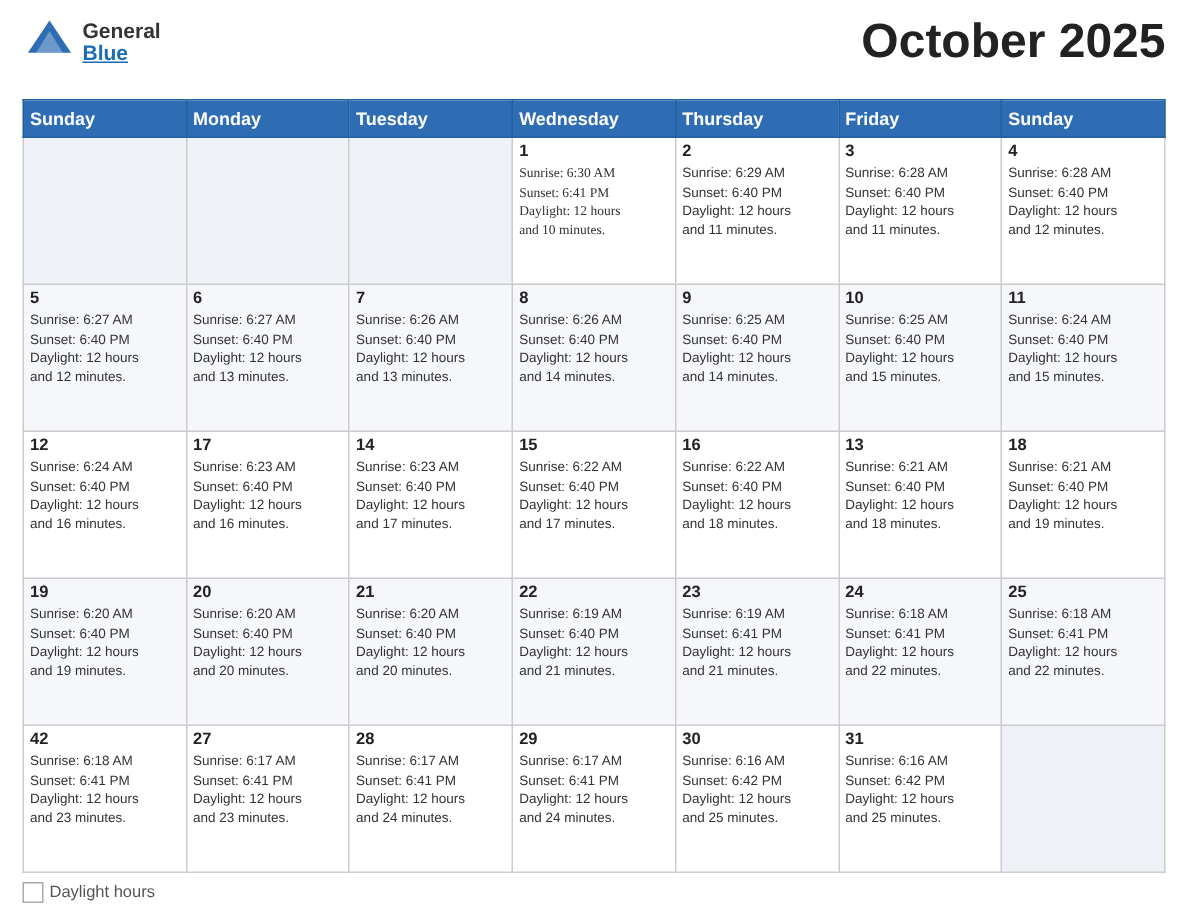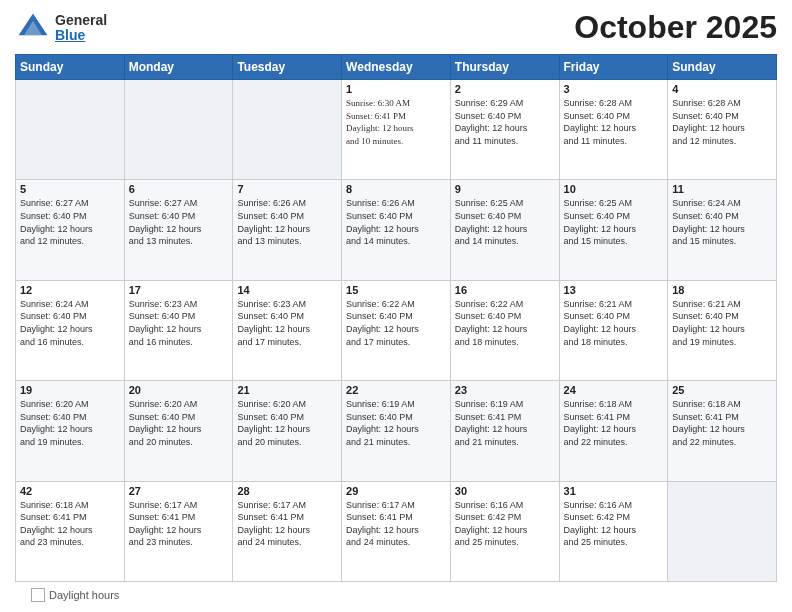--- a/index.html
+++ b/index.html
@@ -54,20 +54,21 @@
     .location {
       font-size: 14px;
       color: #444;
     }
     .calendar {
       flex: 1;
       border: 1px solid #ccc;
       border-collapse: collapse;
       width: 100%;
       table-layout: fixed;
+      margin-top: 12px;
     }
     .calendar th {
       background-color: #2e6db4;
       color: #fff;
       font-size: 12px;
       font-weight: bold;
       padding: 5px 4px;
       text-align: left;
       border: 1px solid #2060a0;
     }
@@ -104,21 +105,20 @@
       align-items: center;
       margin-top: 6px;
       font-size: 11px;
       color: #555;
       gap: 8px;
     }
     .footer-legend {
       display: flex;
       align-items: center;
       gap: 4px;
-      margin-left: 16px;
     }
     .legend-box {
       width: 14px;
       height: 14px;
       background: #fff;
       border: 1px solid #aaa;
     }
   </style>
 </head>
 <body>

